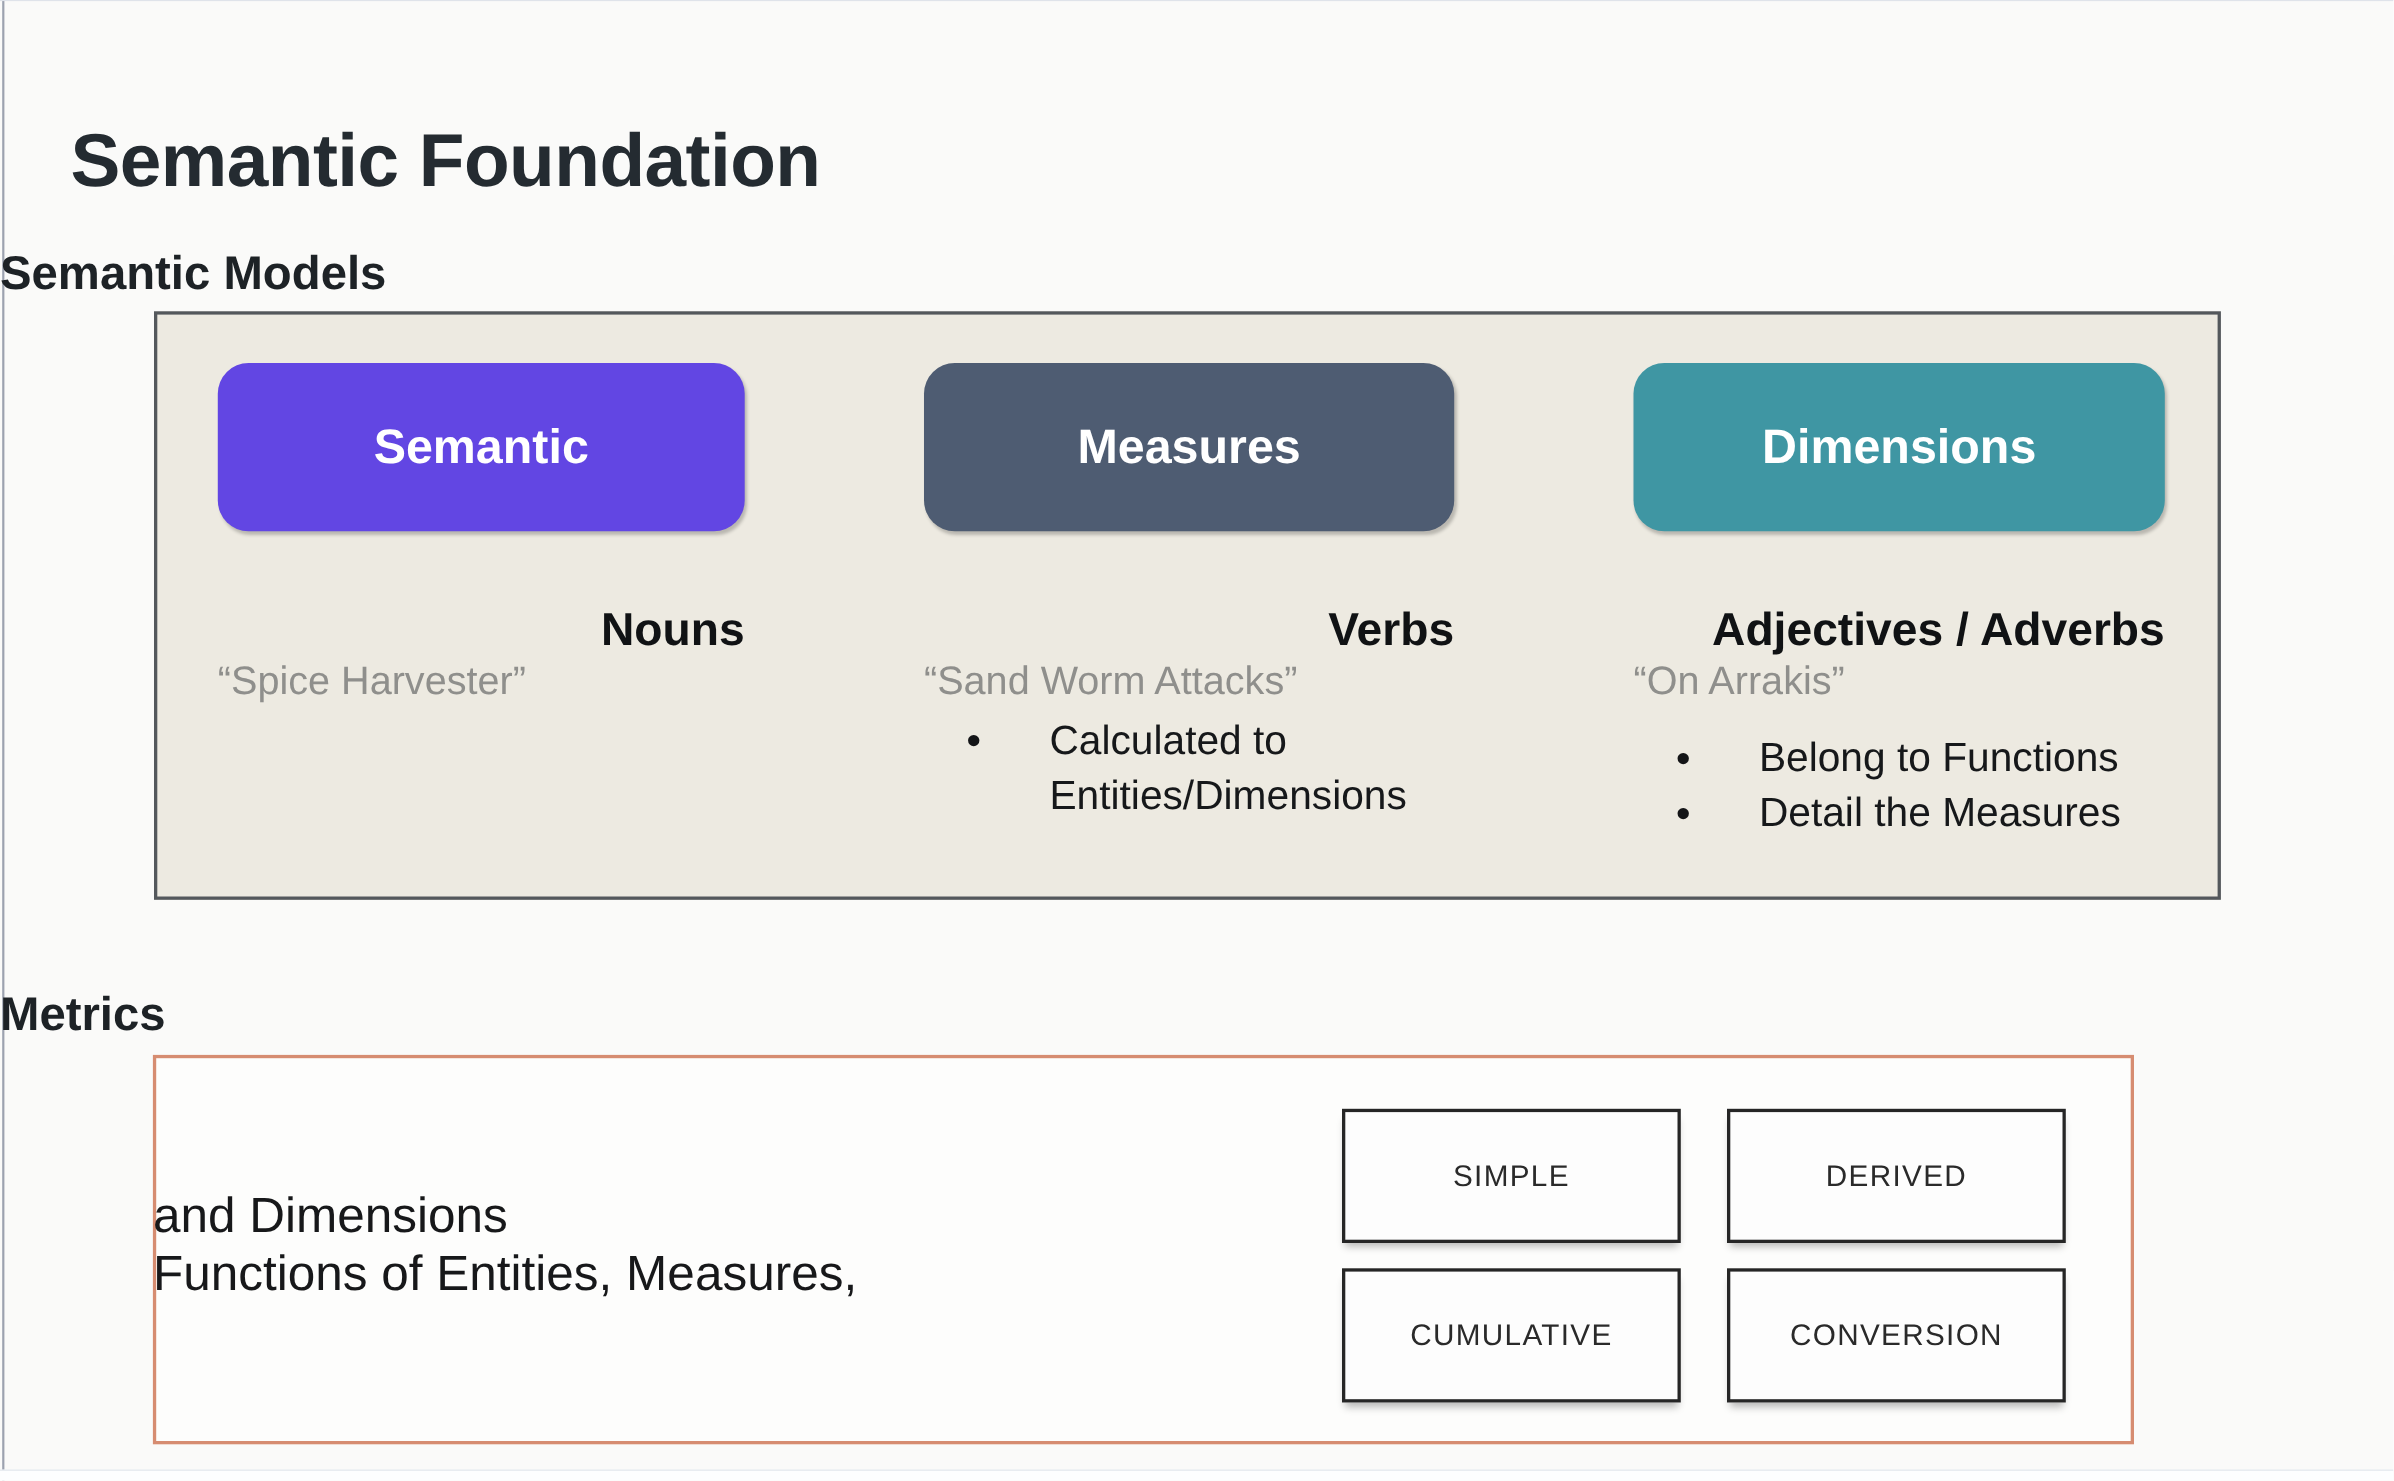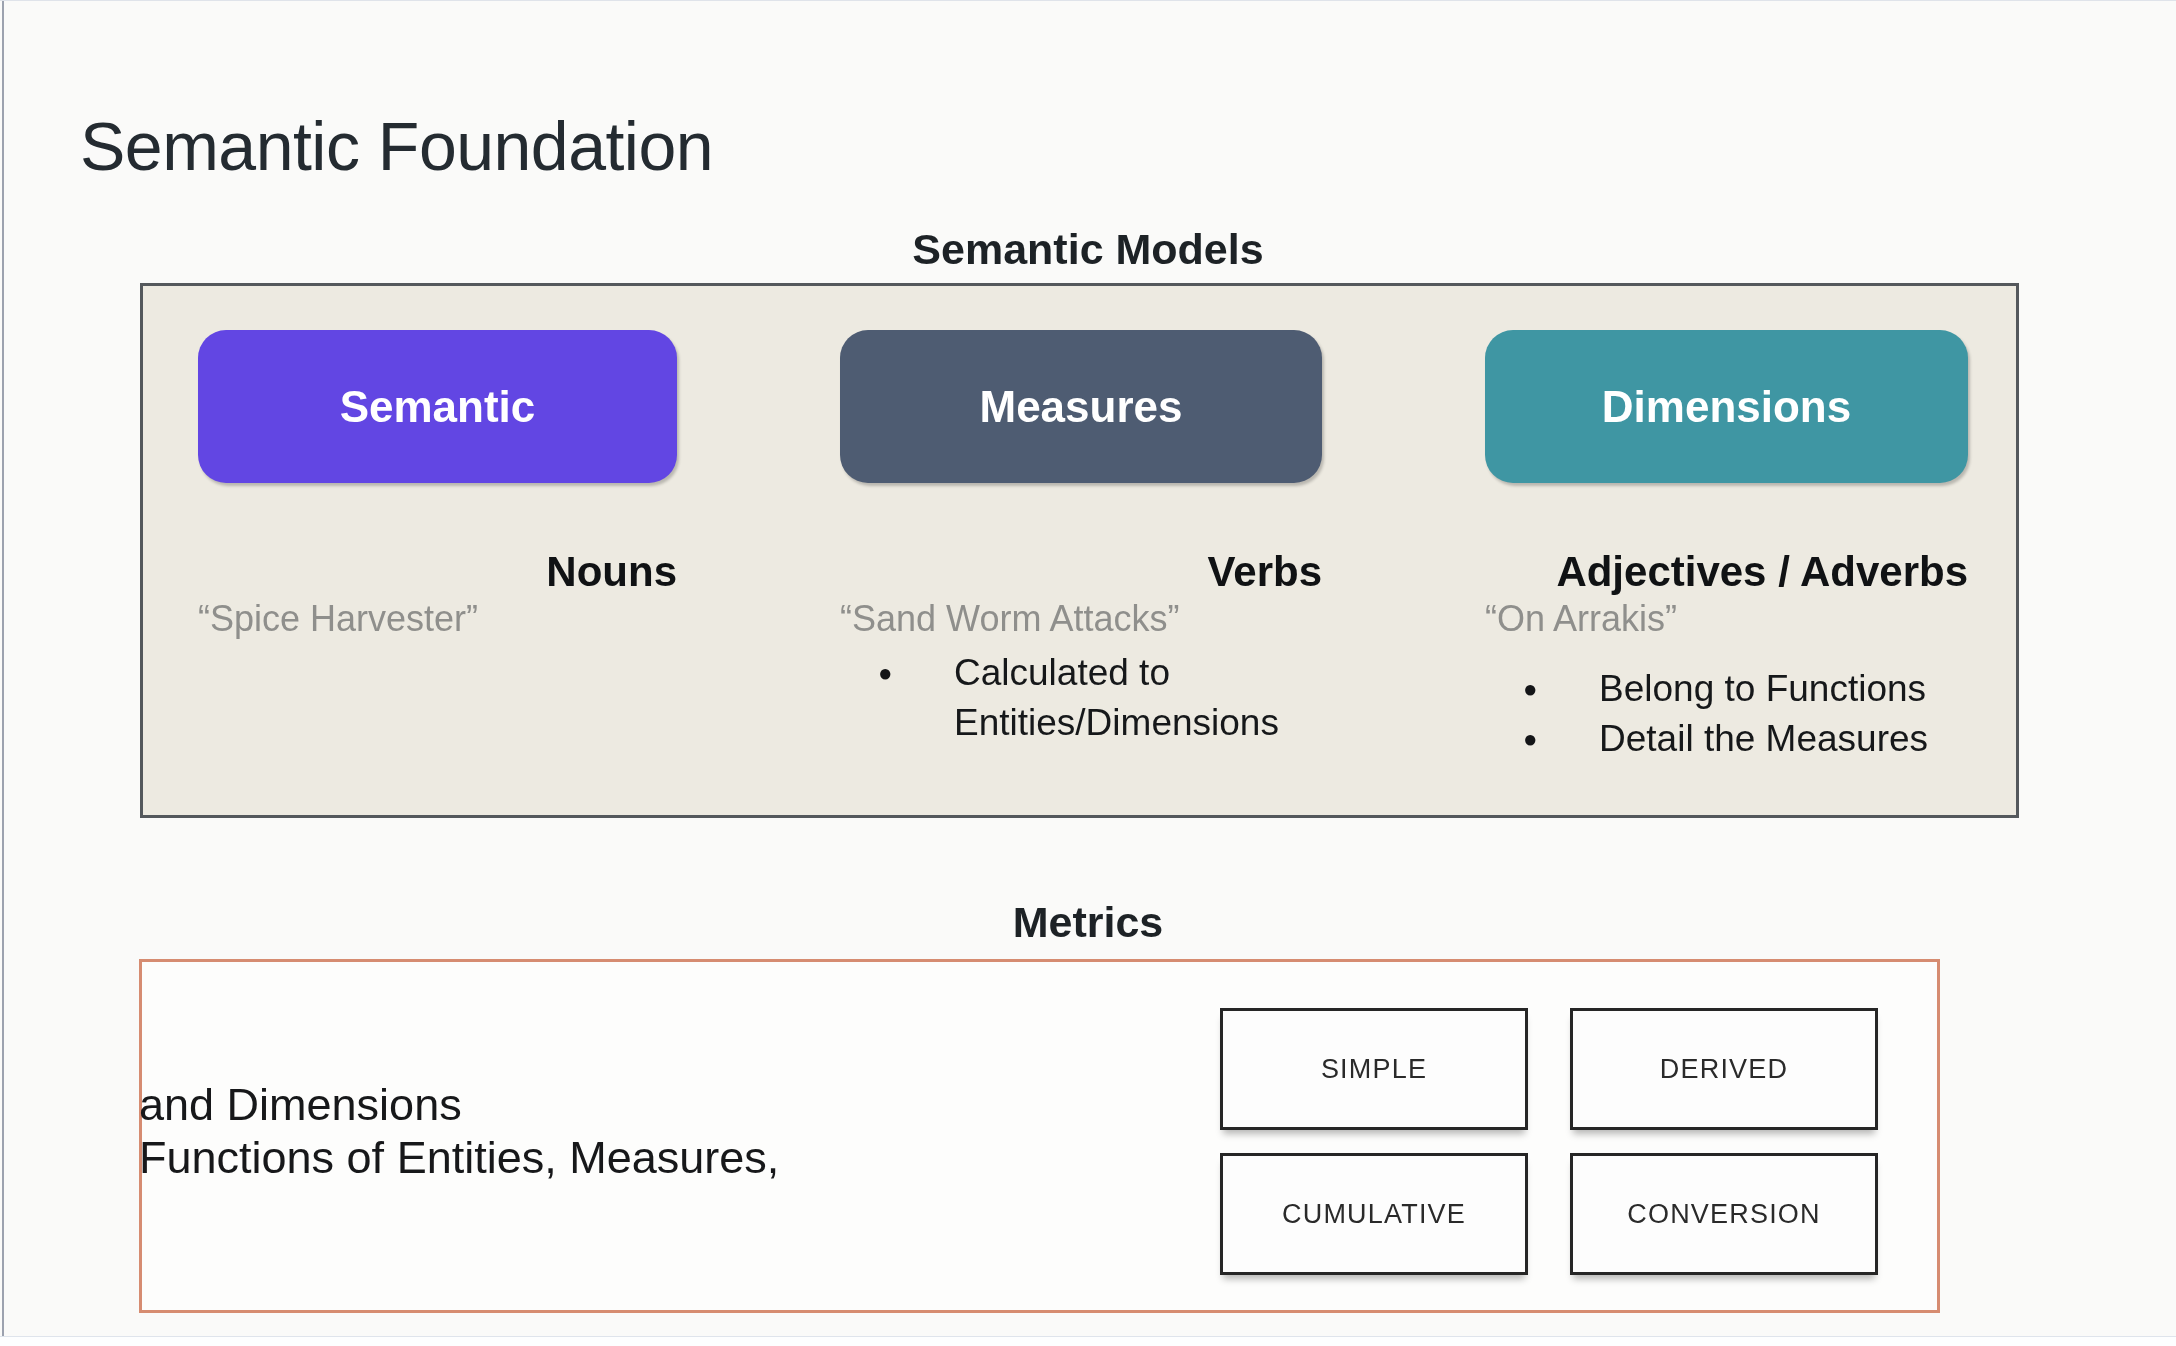--- a/index.html
+++ b/index.html
@@ -12,28 +12,28 @@
     position:relative;width:2176px;height:1346px;overflow:hidden;
     background:var(--page_bg,#fafaf9);
   }
   
   .edge-left{position:absolute;left:2px;top:0;width:2px;height:100%;background:#8b92a2;opacity:.85;}
   .edge-top{position:absolute;left:0;top:0;width:100%;height:1px;background:#dfe3ea;}
   .edge-bottom{position:absolute;left:0;bottom:0;width:100%;height:9px;background:#fdfeff;border-top:1px solid #dfe4ec;}
 
   
   .slide-title{
-    position:absolute;left:80px;top:62px;
-    font-size:68px;line-height:76px;font-weight:400;
+    position:absolute;left:64px;top:62px;
+    font-size:68px;line-height:76px;font-weight:700;
     color:var(--title_text,#242b31);letter-spacing:-0.5px;
   }
 
   
   .section-header{
-    position:absolute;left:0;width:2176px;text-align:center;
+    position:absolute;left:0;width:2176px;
     font-size:43px;font-weight:700;color:#1d2226;
   }
   .sm-header{top:225px;}
   .metrics-header{top:898px;}
 
   
   .sm-panel{
     position:absolute;left:140px;top:283px;width:1879px;height:535px;
     background:var(--panel_bg,#edeae1);
     border:3px solid var(--panel_border,#54585c);

